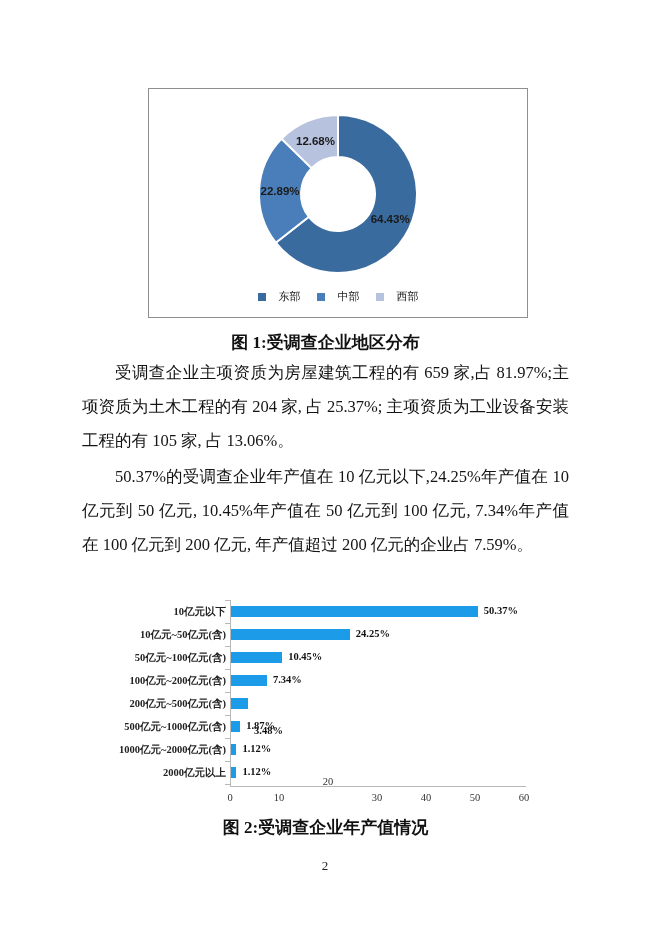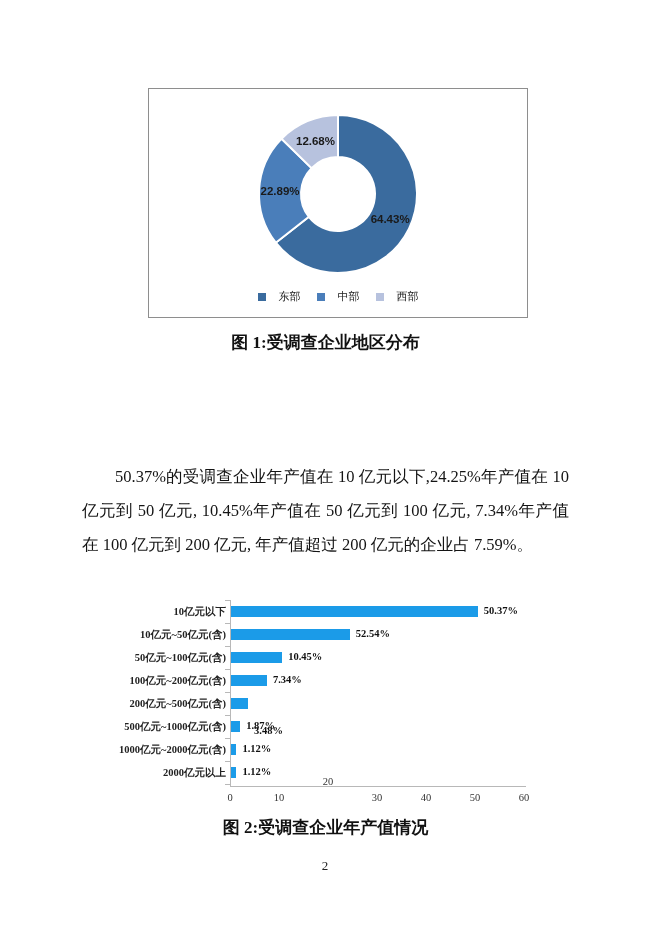--- a/index.html
+++ b/index.html
@@ -75,30 +75,31 @@
         </span>
         <span class="legend-item">
           <span class="legend-swatch" style="background: rgb(183, 194, 222);"></span>
           <span class="legend-text">西部</span>
         </span>
       </div>
   </div>
 
   <p class="caption caption-1">图 1:受调查企业地区分布</p>
 
+  <p class="body-para para-1">受调查企业主项资质为房屋建筑工程的有 659 家,占 81.97%;主项资质为土木工程的有 204 家, 占 25.37%; 主项资质为工业设备安装工程的有 105 家, 占 13.06%。</p>
   <p class="body-para para-2">50.37%的受调查企业年产值在 10 亿元以下,24.25%年产值在 10 亿元到 50 亿元, 10.45%年产值在 50 亿元到 100 亿元, 7.34%年产值在 100 亿元到 200 亿元, 年产值超过 200 亿元的企业占 7.59%。</p>
 
   <div class="bar-plot" id="bar-plot">
       <div class="bar-cat" style="top: 5px;">10亿元以下</div>
       <div class="bar" style="top: 6px; width: 246.813px; background: rgb(27, 155, 232);"></div>
       <div class="bar-val" style="top: 5px; left: 383.813px;">50.37%</div>
       <div class="ytick" style="top: 0px;"></div>
       <div class="bar-cat" style="top: 28px;">10亿元~50亿元(含)</div>
       <div class="bar" style="top: 29px; width: 118.825px; background: rgb(27, 155, 232);"></div>
-      <div class="bar-val" style="top: 28px; left: 255.825px;">52.54%</div>
+      <div class="bar-val" style="top: 28px; left: 255.825px;">24.25%</div>
       <div class="ytick" style="top: 23px;"></div>
       <div class="bar-cat" style="top: 51px;">50亿元~100亿元(含)</div>
       <div class="bar" style="top: 52px; width: 51.205px; background: rgb(27, 155, 232);"></div>
       <div class="bar-val" style="top: 51px; left: 188.205px;">10.45%</div>
       <div class="ytick" style="top: 46px;"></div>
       <div class="bar-cat" style="top: 74px;">100亿元~200亿元(含)</div>
       <div class="bar" style="top: 75px; width: 35.966px; background: rgb(27, 155, 232);"></div>
       <div class="bar-val" style="top: 74px; left: 172.966px;">7.34%</div>
       <div class="ytick" style="top: 69px;"></div>
       <div class="bar-cat" style="top: 97px;">200亿元~500亿元(含)</div>

